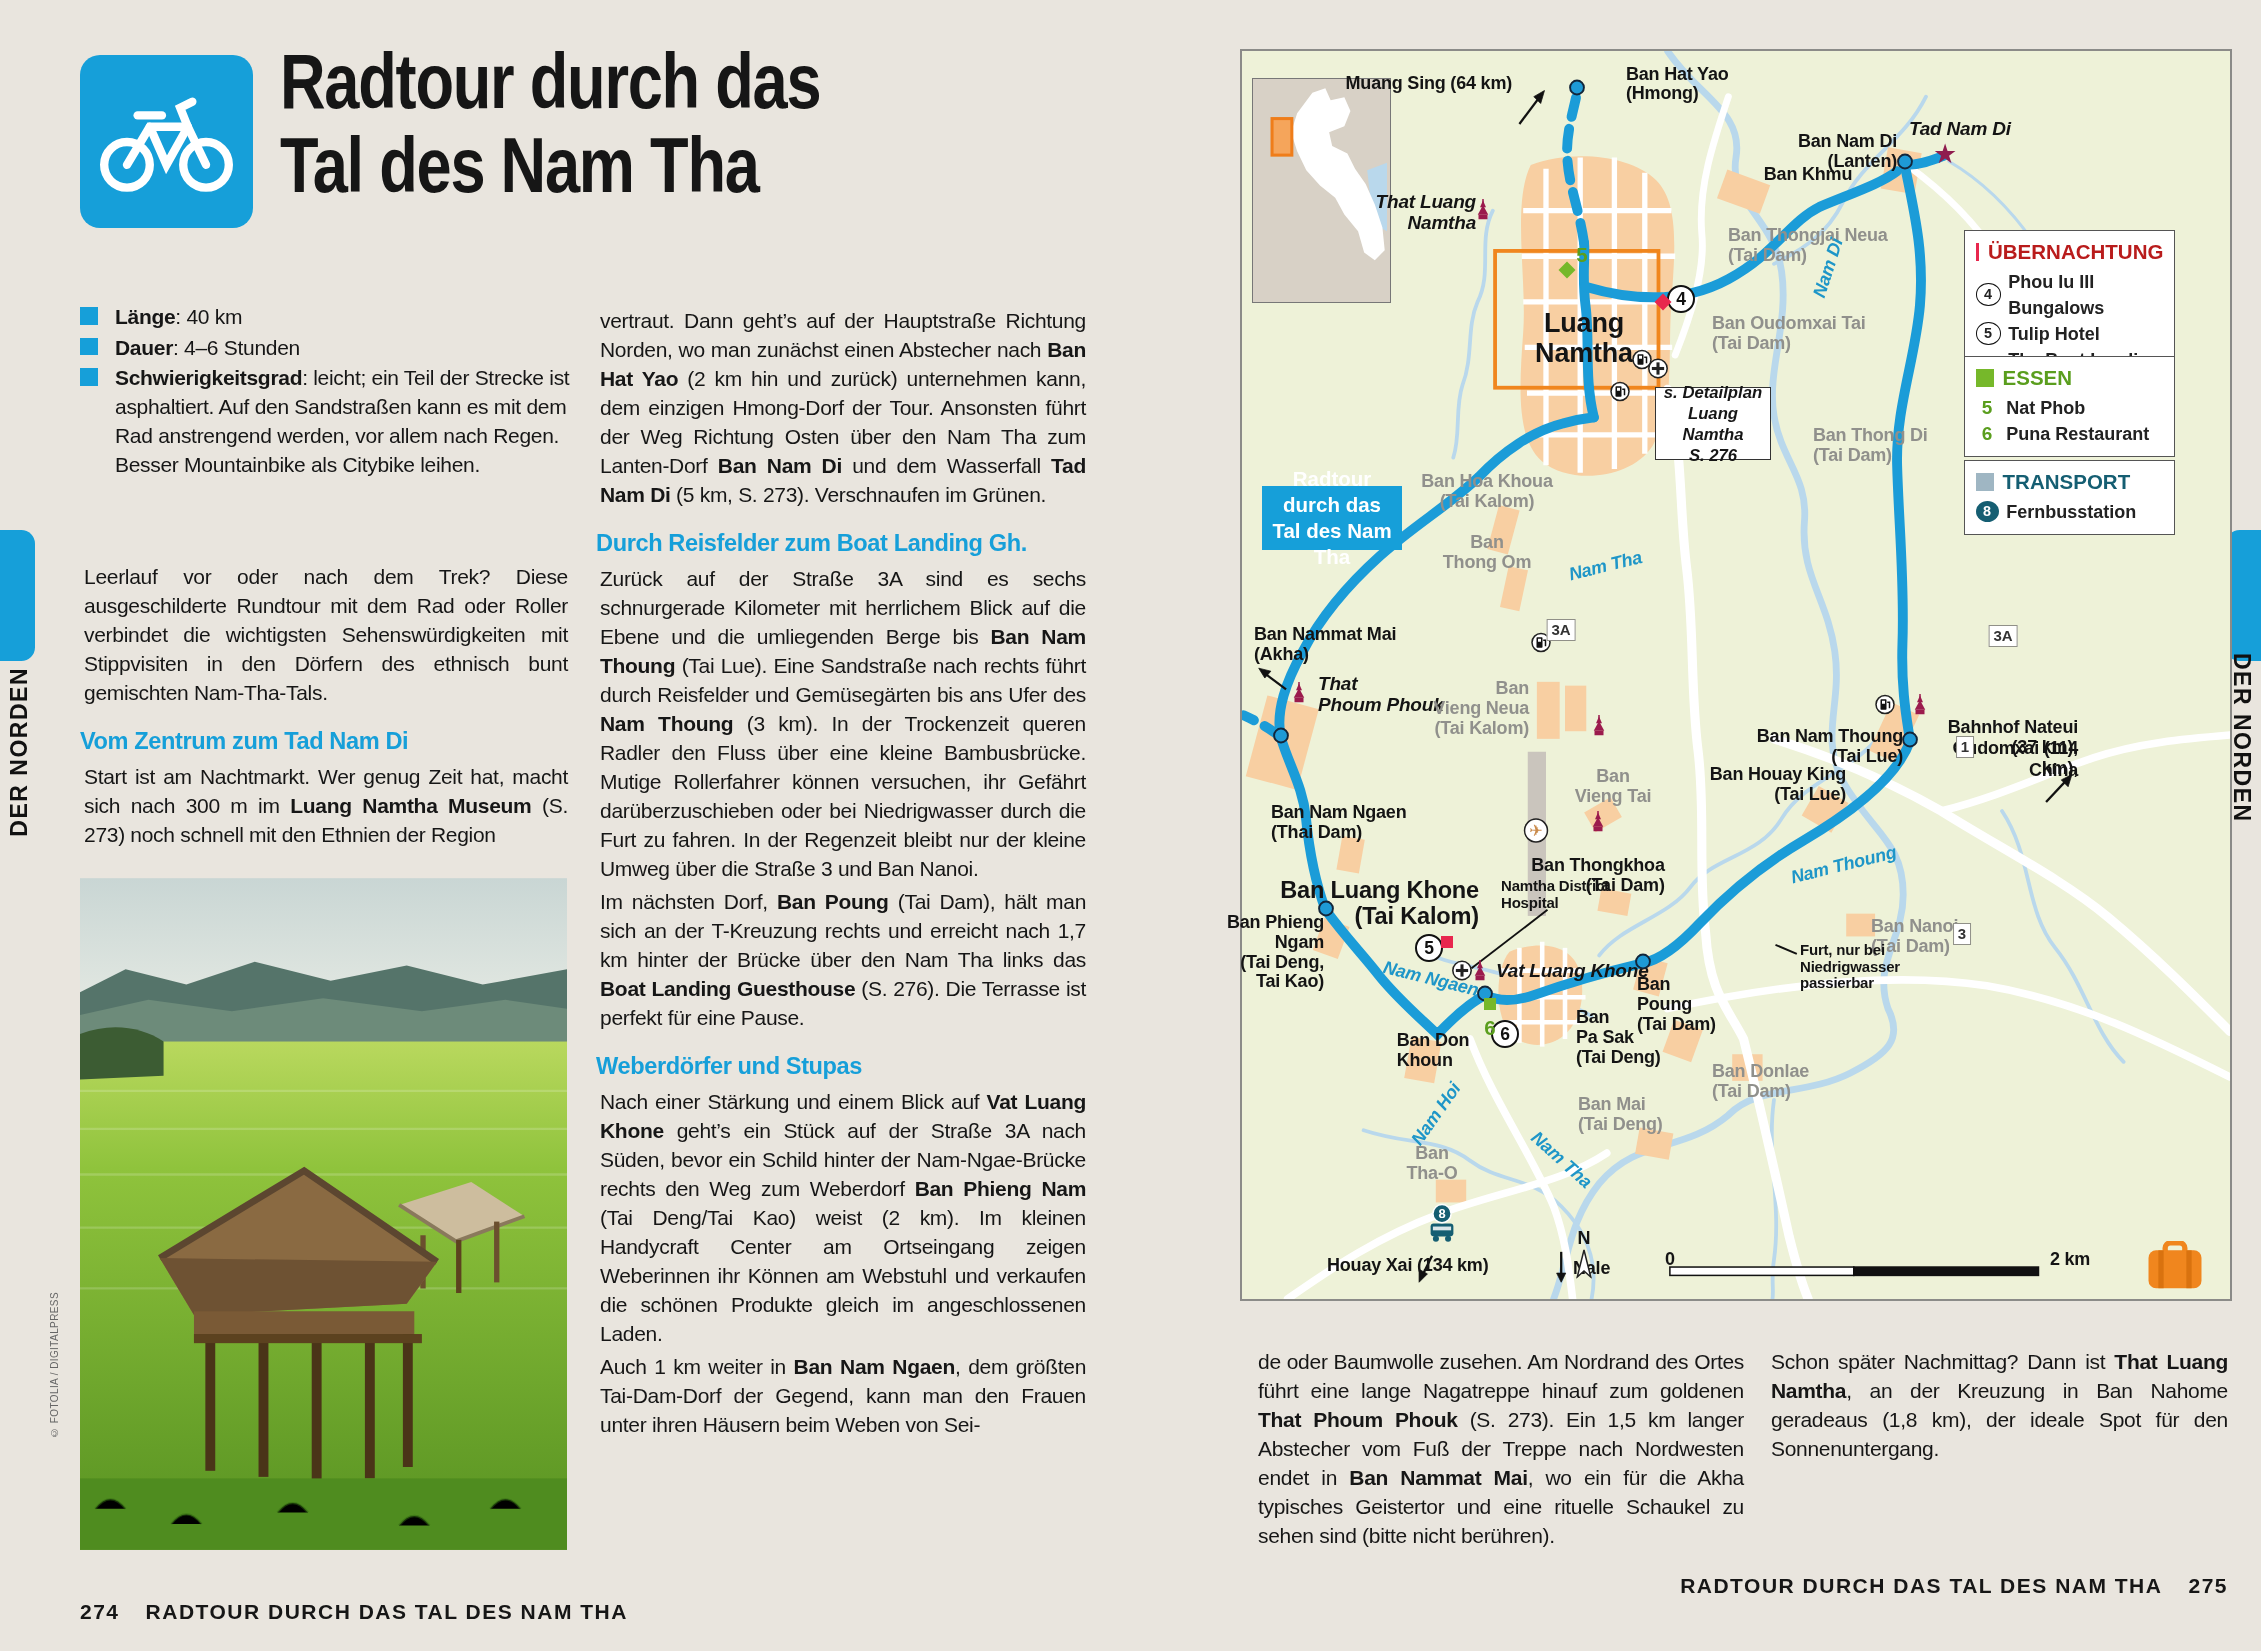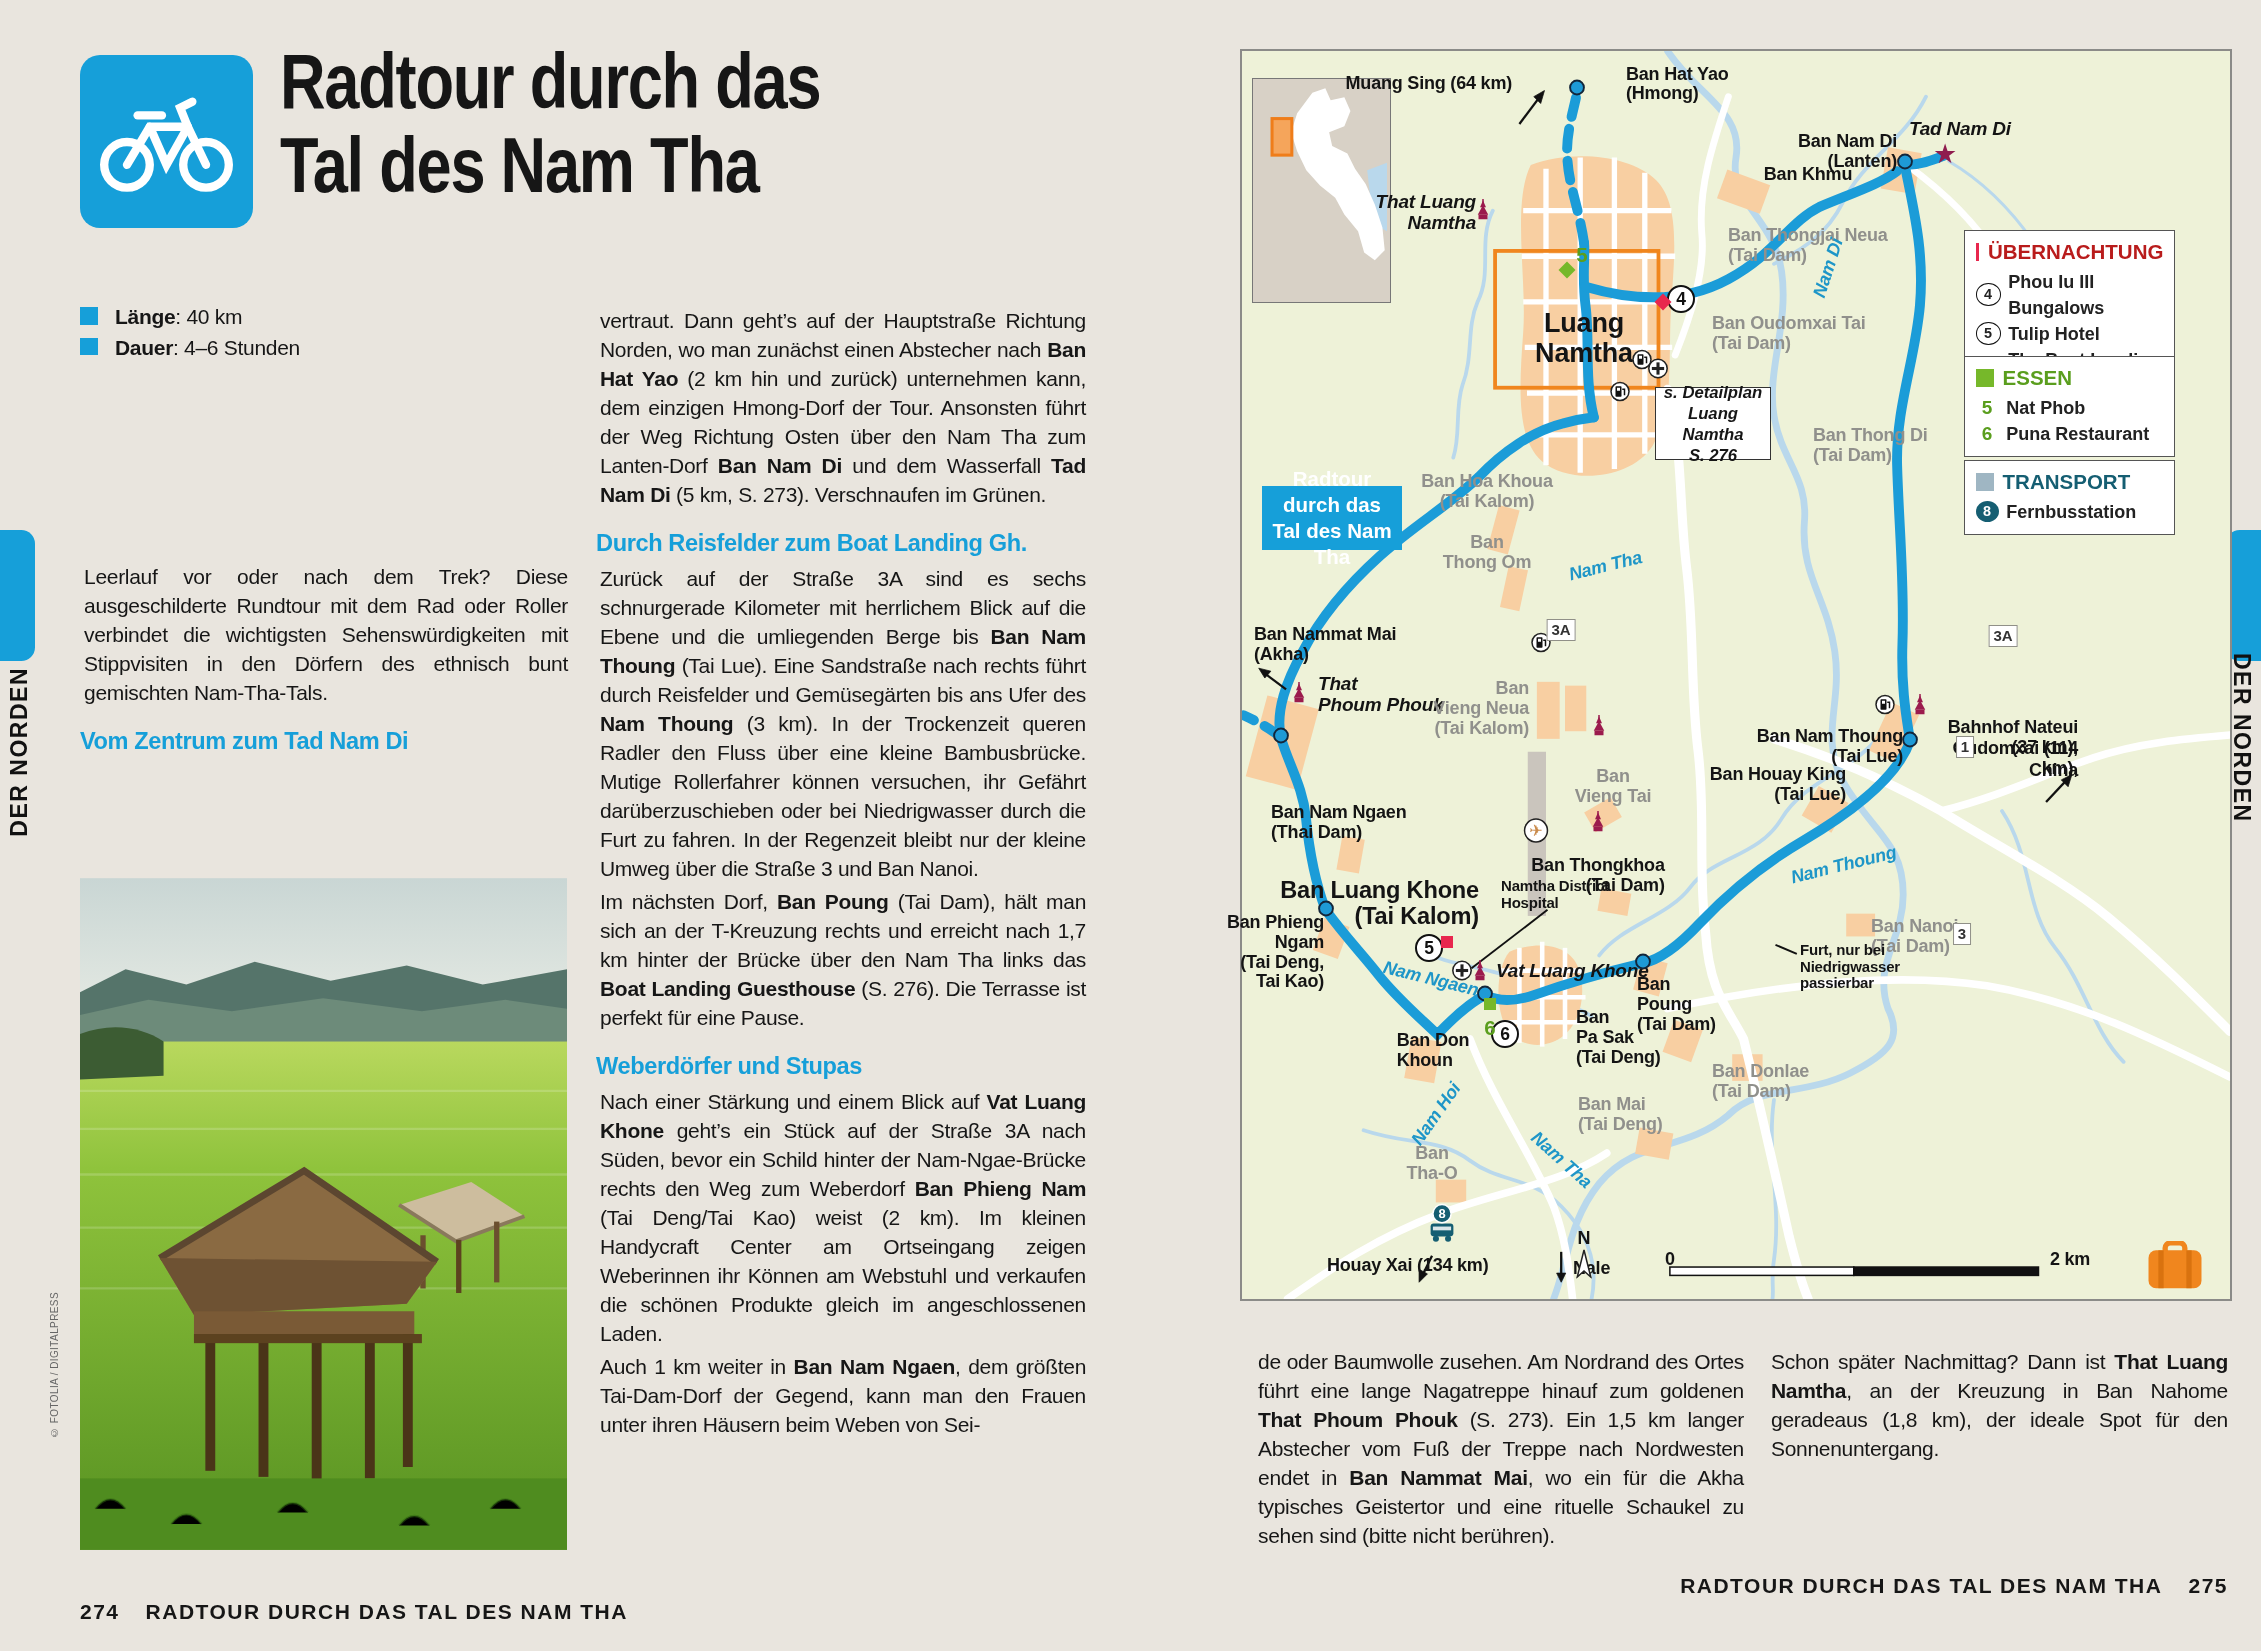--- a/index.html
+++ b/index.html
@@ -83,25 +83,27 @@
     <path d="M118 55 L108 30 L124 22"></path>
     <path d="M52 40 L84 40"></path>
   </svg>
 </div>
 <div class="page-title">Radtour durch das
 Tal des Nam Tha</div>
 
 <div class="facts cond">
   <div class="fact"><span class="sq"></span><span><span class="bb">Länge</span><span>: 40 km</span></span></div>
   <div class="fact"><span class="sq"></span><span><span class="bb">Dauer</span><span>: 4–6 Stunden</span></span></div>
+  <div class="fact"><span class="sq"></span><span><span class="bb">Schwierigkeitsgrad</span><span>: leicht; ein Teil der Strecke ist asphaltiert. Auf den Sandstraßen kann es mit dem Rad anstrengend werden, vor allem nach Regen. Besser Mountainbike als Citybike leihen.</span></span></div>
 </div>
 
 <div class="col1 cond">
   <p class="tp"><span>Leerlauf vor oder nach dem Trek? Diese ausgeschilderte Rundtour mit dem Rad oder Roller verbindet die wichtigsten Sehenswürdigkeiten mit Stippvisiten in den Dörfern des ethnisch bunt gemischten Nam-Tha-Tals.</span></p>
   <div class="bhead">Vom Zentrum zum Tad Nam Di</div>
+  <p class="tp"><span>Start ist am Nachtmarkt. Wer genug Zeit hat, macht sich nach 300 m im </span><span class="bb">Luang Namtha Museum</span><span> (S. 273) noch schnell mit den Ethnien der Region</span></p>
 </div>
 
 <div class="photo">
   <svg width="487" height="672" viewBox="0 0 641 884">
     <defs>
       <linearGradient id="sky" x1="0" y1="0" x2="0" y2="1">
           <stop offset="0" stop-color="#c9d6d4"></stop>
           <stop offset="1" stop-color="#eef0e8"></stop>
         </linearGradient>
       <linearGradient id="field" x1="0" y1="0" x2="0" y2="1">

